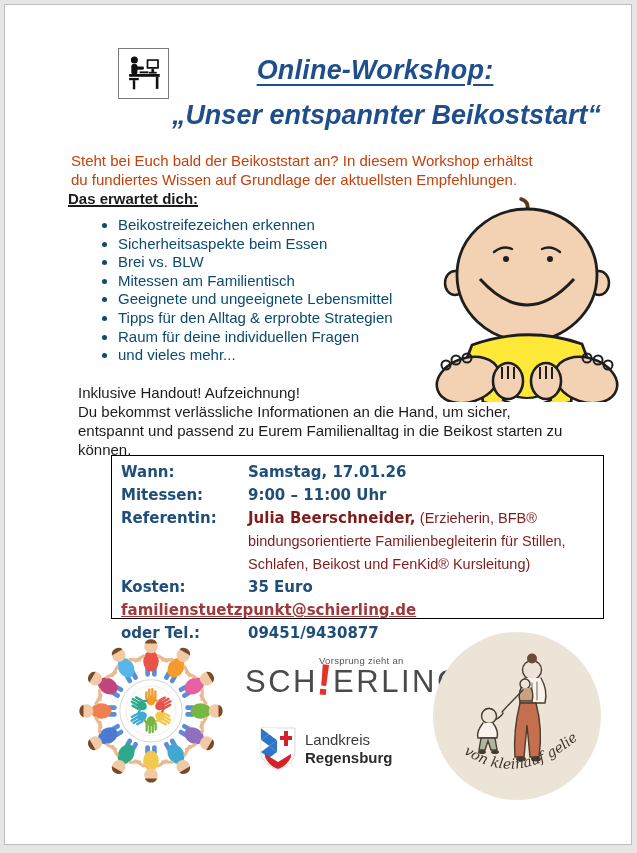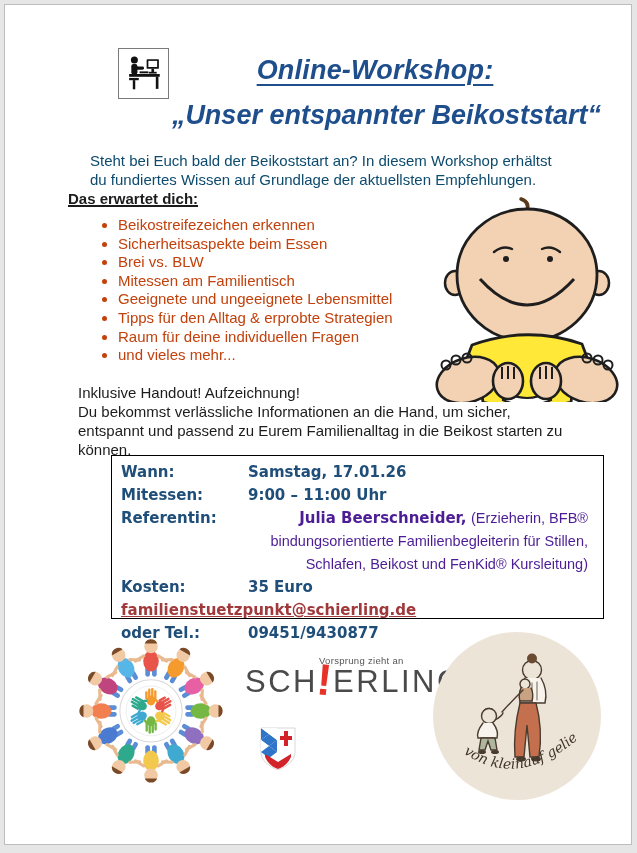--- a/index.html
+++ b/index.html
@@ -22,39 +22,39 @@
     color:#1F4E8C; font-size:27px; font-weight:bold; font-style:italic;
     text-decoration:underline; text-decoration-thickness:2px; text-underline-offset:5px;
     letter-spacing:0.2px;
   }
   .title2 {
     left:16px; top:95px; width:580px; text-align:right;
     color:#1F4E8C; font-size:27px; font-weight:bold; font-style:italic;
   }
 
   
-  .intro { left:85px; top:146px; width:475px; font-size:15px; line-height:19px; color:#0c4a6e; }
+  .intro { left:66px; top:146px; width:475px; font-size:15px; line-height:19px; color:#c2410c; }
   .expect { left:63px; top:185px; font-size:15px; font-weight:bold; color:#1C1C1C;
             text-decoration:underline; text-decoration-thickness:1.5px; }
   .bullets { left:73px; top:211px; width:370px; }
   .bullets ul { margin:0; padding-left:40px; }
-  .bullets li { font-size:15px; line-height:18.6px; color:#c2410c; }
+  .bullets li { font-size:15px; line-height:18.6px; color:#0c4a6e; }
   .outro { left:73px; top:378px; width:485px; font-size:15px; line-height:19px; color:#1C1C1C; }
 
   
   .info-box {
     left:70px; top:450px; width:493px; height:164px;
     border:1.5px solid #000; padding:5px 8px 0 9px;
     font-family:"DejaVu Sans", sans-serif;
     margin-left:36px;
   }
   .row { display:flex; line-height:23px; }
   .lbl { width:127px; flex:0 0 127px; color:#1F4E79; font-weight:bold; font-size:15px; }
   .val { color:#1F4E79; font-weight:bold; font-size:15px; }
-  .ref-val { width:340px; color:#4c1d95; font-size:14px; line-height:23px;text-align:right; }
+  .ref-val { width:340px; color:#7f1d1d; font-size:14px; line-height:23px; }
   .ref-name { font-weight:bold; font-size:15px; font-family:"DejaVu Sans", sans-serif; }
   .ref-note { font-family:"Liberation Sans", sans-serif; font-weight:normal; font-size:14.5px; }
   .email-link { color:#A0393B; font-weight:bold; font-size:15px; text-decoration:underline; cursor:pointer; }
 
   
   .kids-logo { left:57px; top:627px; }
   .schierling { left:240px; top:645px; width:200px; height:64px; }
   .sch-tag { position:absolute; left:74px; top:5px; font-size:9.5px; color:#555; letter-spacing:0.3px; }
   .sch-main { position:absolute; left:0; top:14px; white-space:nowrap;
               font-size:31px; letter-spacing:2.5px; color:#4A4A4A; font-weight:400; }
@@ -249,20 +249,24 @@
         <path d="M9,7 l8,-6 -16,0 z" fill="#FFFFFF"></path>
         <path d="M9,7 l8,6 -8,6 -8,-6 z"></path>
         <path d="M1,13 l8,6 -8,6 z" fill="#FFFFFF"></path>
         <path d="M9,19 l8,6 -8,6 -8,-6 z"></path>
         <path d="M17,1 v12 l-8,-6 z" fill="#FFFFFF"></path>
         <path d="M17,13 v12 l-8,-6 z"></path>
       </g>
       <path d="M24,4 h4 v5 h4 v4 h-4 v6 h-4 v-6 h-4 v-4 h4 z" fill="#D2232A"></path>
       <path d="M5,27 l13,8 13,-8 v3 q-4,9 -13,12 q-9,-3 -13,-12 z" fill="#D2232A"></path>
     </svg>
+    <div class="lk-text">
+      <div class="l1">Landkreis</div>
+      <div class="l2">Regensburg</div>
+    </div>
   </div>
 
   <div class="abs kleinauf">
     <svg width="168" height="168" viewBox="0 0 168 168">
       <circle cx="84" cy="84" r="84" fill="#EDE4D8"></circle>
       <g stroke="#4A3B2F" stroke-width="1.4" fill="none" stroke-linecap="round">
 
         <circle cx="99" cy="38" r="9.5" fill="#EDE4D8"></circle>
         <circle cx="99" cy="26.5" r="5" fill="#6B4A33" stroke="none"></circle>
         <path d="M92,46 q-7,13 -5,25 l25,0 q3,-13 -4,-25" fill="#F8F4ED"></path>

